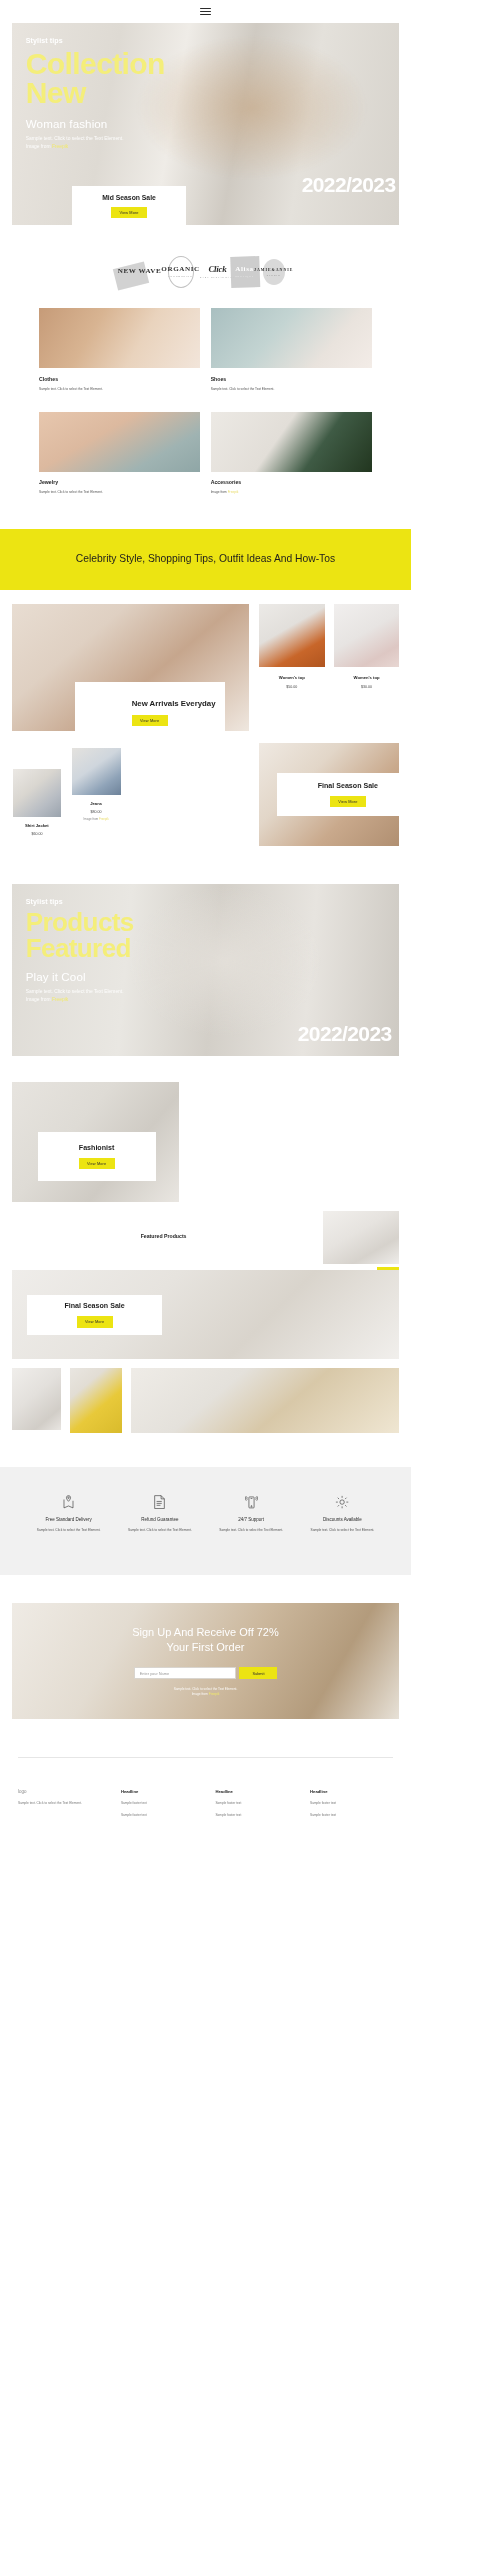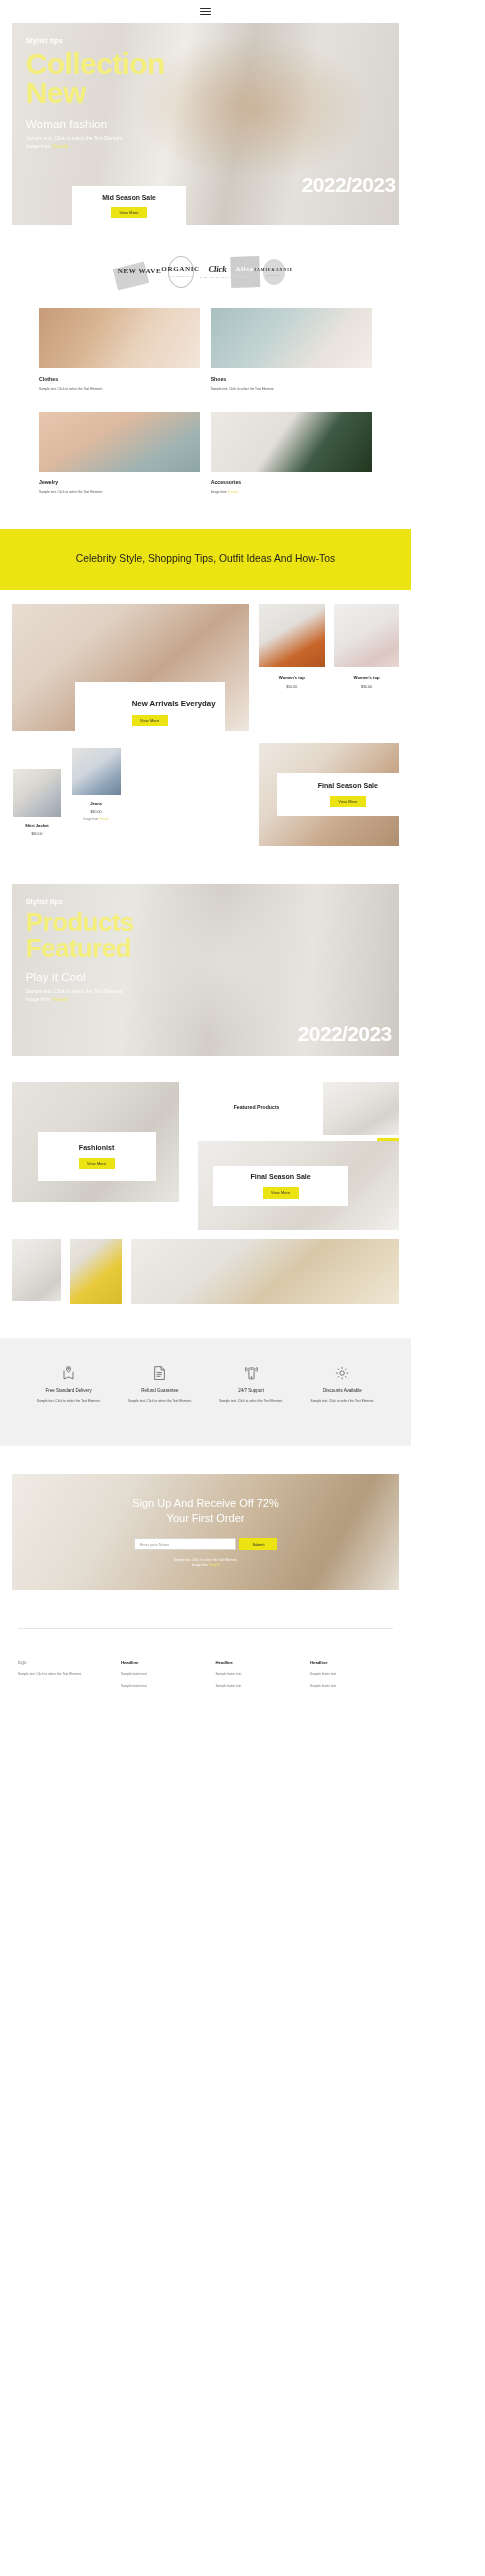--- a/index.html
+++ b/index.html
@@ -134,21 +134,21 @@
 
   
   .hero2 { position:relative; margin:38px 11.6px 0; height:172px; }
   .hero2 .photo { position:absolute; inset:0; }
   .hero2-inner { position:absolute; inset:0; padding:14.2px 0 0 14.2px; }
   .hero2 .hero-title { font-size:26px; }
   .hero2 .hero-year { bottom:10.3px; right:7.8px; }
 
   
   .fash { padding:26px 11.6px 0; }
-  .fash-row { display:flex; gap:19px; }
+  .fash-row { display:flex; gap:9px;flex-direction:column; }
   .fash-left { width:167px; position:relative; }
   .fash-left .photo { height:120px; }
   .fash-card {
     position:absolute; left:26px; top:50px; width:118px; height:49px; background:#fff;
     display:flex; flex-direction:column; align-items:center; justify-content:center;
   }
   .fash-card h3 { font-size:7.1px; font-weight:700; color:#1d1d1d; }
   .fash-right { flex:1; }
   .feat-head { display:flex; gap:7.8px; align-items:flex-start; }
   .feat-title { flex:1; font-size:5.2px; font-weight:700; padding-top:22px; text-align:center; color:#1d1d1d; }

